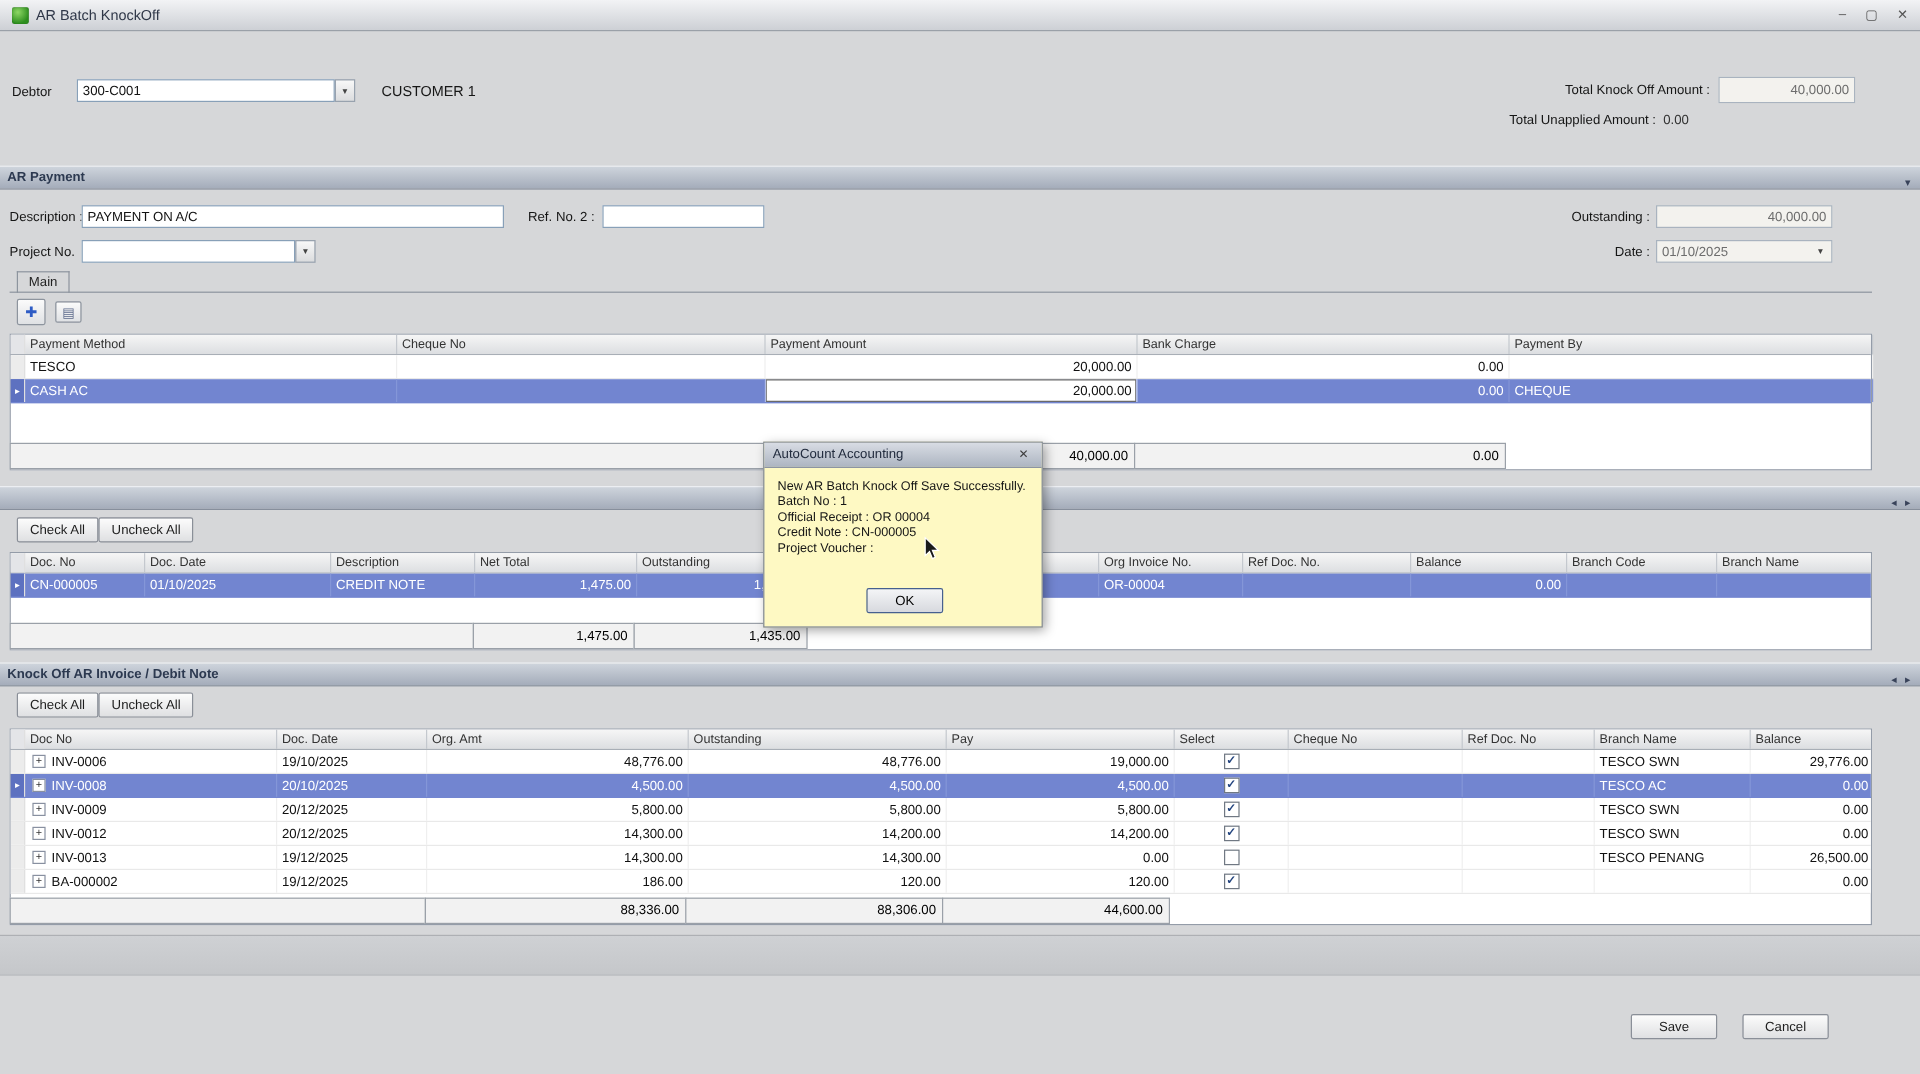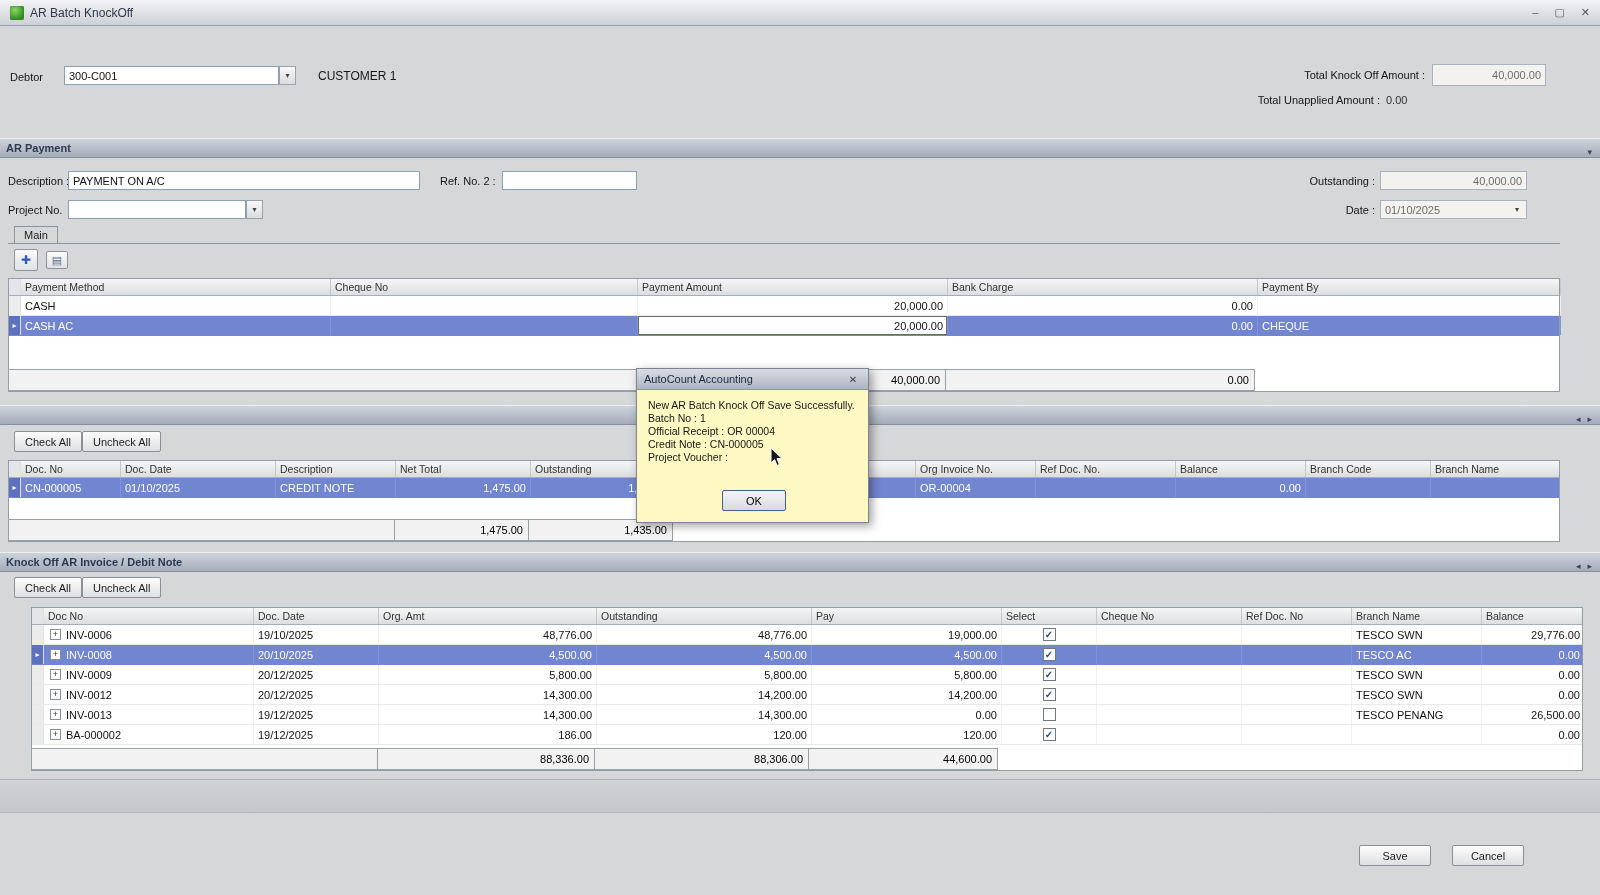--- a/index.html
+++ b/index.html
@@ -111,21 +111,21 @@
     <div class="ghead">
       <div class="gutter" style="background:#e4e5e8;"></div>
       <div class="gh" style="width:310px;">Payment Method</div>
       <div class="gh" style="width:307px;">Cheque No</div>
       <div class="gh" style="width:310px;">Payment Amount</div>
       <div class="gh" style="width:310px;">Bank Charge</div>
       <div class="gh" style="width:303px;">Payment By</div>
     </div>
     <div class="grow">
       <div class="gutter"></div>
-      <div class="gc" style="width:310px;">CASH</div>
+      <div class="gc" style="width:310px;">TESCO</div>
       <div class="gc" style="width:307px;"></div>
       <div class="gc num" style="width:310px;">20,000.00</div>
       <div class="gc num" style="width:310px;">0.00</div>
       <div class="gc" style="width:303px;"></div>
     </div>
     <div class="grow sel">
       <div class="gutter">▸</div>
       <div class="gc" style="width:310px;">CASH AC</div>
       <div class="gc" style="width:307px;"></div>
       <div class="gc num editing" style="width:310px;">20,000.00</div>
@@ -192,21 +192,21 @@
   <div class="abs secbar" style="top:552px;">
     <span>Knock Off AR Invoice / Debit Note</span>
     <span class="secnavs">
       <span>◂</span>
       <span>▸</span>
     </span>
   </div>
   <div class="abs btn" style="left:14px;top:577px;">Check All</div>
   <div class="abs btn" style="left:82px;top:577px;">Uncheck All</div>
 
-  <div class="abs grid" style="top:607px;height:164px;margin-left:23px;">
+  <div class="abs grid" style="top:607px;height:164px;">
     <div class="ghead">
       <div class="gutter" style="background:#e4e5e8;"></div>
       <div class="gh" style="width:210px;">Doc No</div>
       <div class="gh" style="width:125px;">Doc. Date</div>
       <div class="gh" style="width:218px;">Org. Amt</div>
       <div class="gh" style="width:215px;">Outstanding</div>
       <div class="gh" style="width:190px;">Pay</div>
       <div class="gh" style="width:95px;">Select</div>
       <div class="gh" style="width:145px;">Cheque No</div>
       <div class="gh" style="width:110px;">Ref Doc. No</div>

